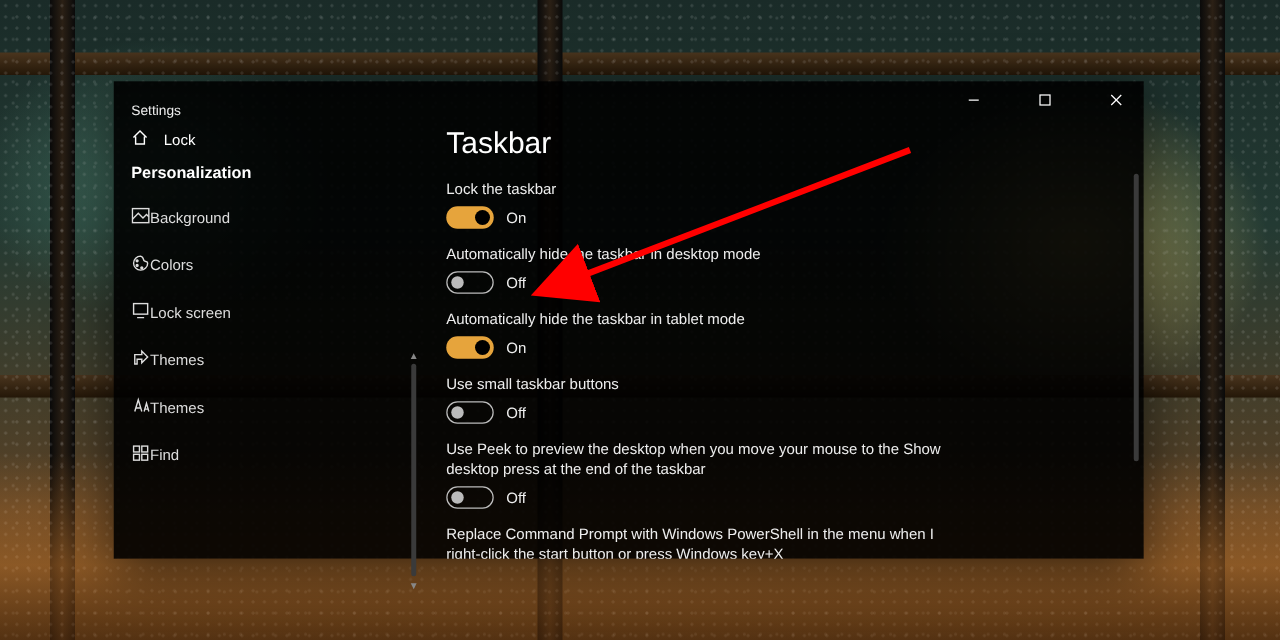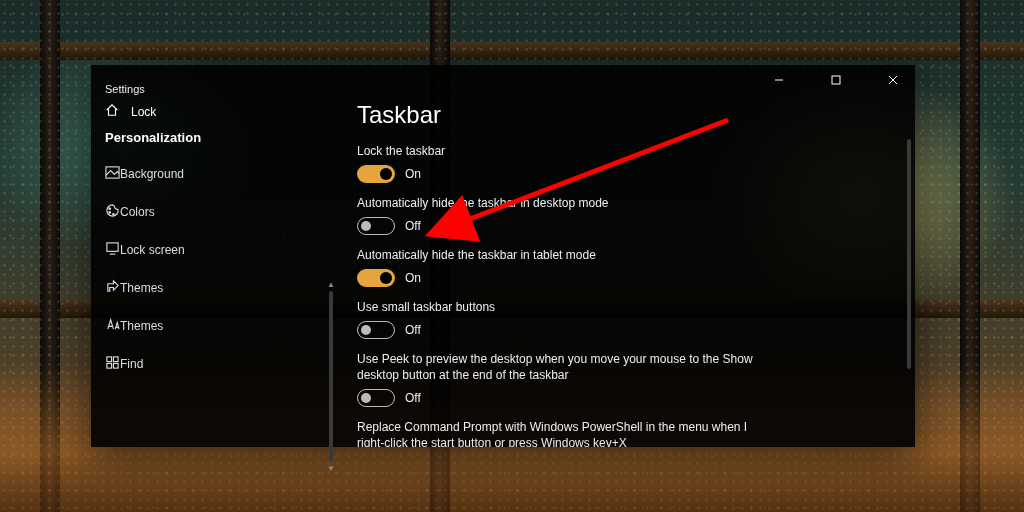--- a/index.html
+++ b/index.html
@@ -201,21 +201,21 @@
         <div class="lbl">Use small taskbar buttons</div>
         <div class="row">
           <div class="toggle off">
               <div class="knob"></div>
             </div>
           <span class="state">Off</span>
         </div>
       </div>
 
       <div class="opt">
-        <div class="lbl">Use Peek to preview the desktop when you move your mouse to the Show desktop button at the end of the taskbar</div>
+        <div class="lbl">Use Peek to preview the desktop when you move your mouse to the Show desktop press at the end of the taskbar</div>
         <div class="row">
           <div class="toggle off">
               <div class="knob"></div>
             </div>
           <span class="state">Off</span>
         </div>
       </div>
 
       <div class="opt">
         <div class="lbl">Replace Command Prompt with Windows PowerShell in the menu when I right-click the start button or press Windows key+X</div>

